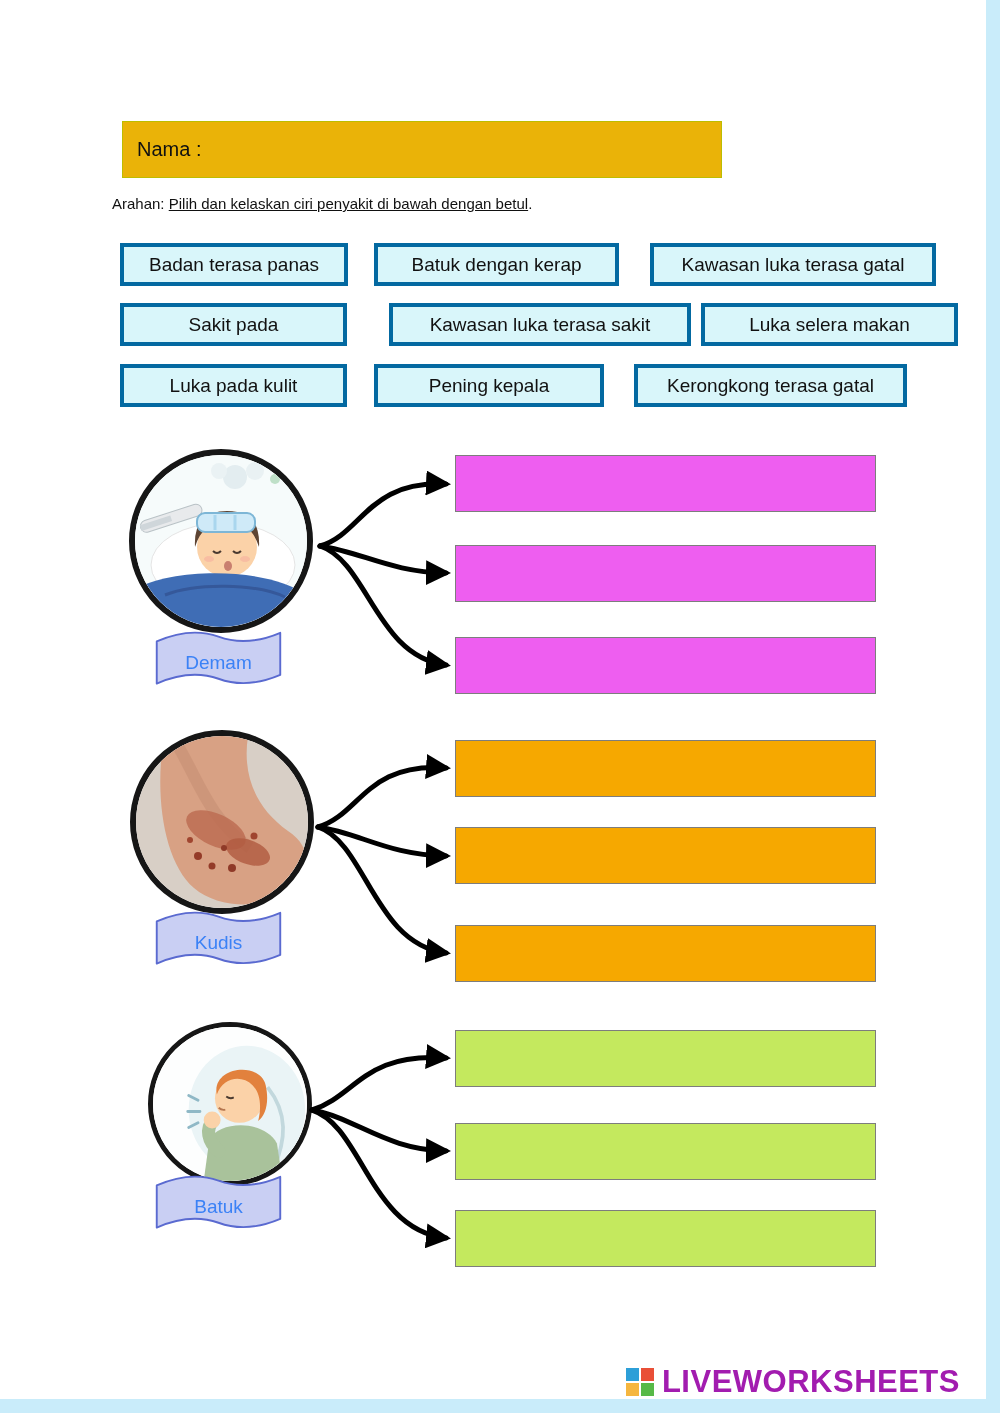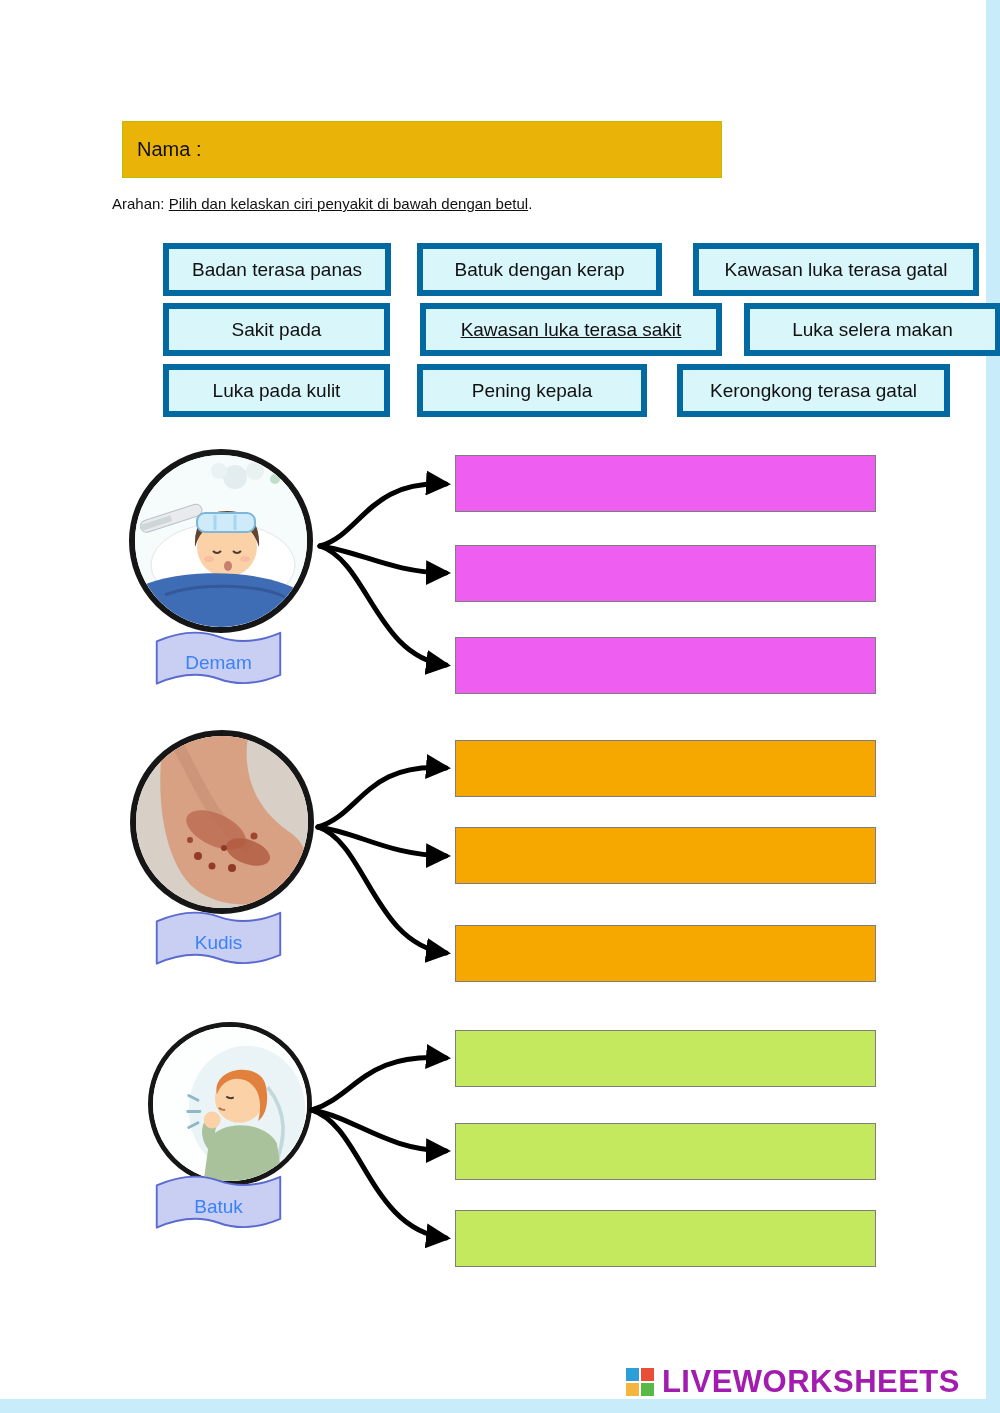--- a/index.html
+++ b/index.html
@@ -15,23 +15,23 @@
     position:absolute; left:122px; top:121px; width:600px; height:57px;
     background:#eab308; border:1px solid #bdbd00; box-sizing:border-box;
     display:flex; align-items:center; padding-left:14px; font-size:20px;
   }
   .instruction {
     position:absolute; left:112px; top:195px; width:830px; font-size:15px;
   }
   .instruction .ul { text-decoration:underline; }
 
   .chip {
-    position:absolute; height:53px; background:#d9f6fa; border:6px solid #0369a1;
+    position:absolute; height:43px; background:#d9f6fa; border:4px solid #0369a1;
     box-sizing:border-box; display:flex; align-items:center; justify-content:center;
-    font-size:19px; cursor:grab;margin-left:43px;
+    font-size:19px; cursor:grab;
   }
 
   .circle {
     position:absolute; border-radius:50%; border:6px solid #161616;
     overflow:hidden; background:#fff; box-sizing:border-box;
   }
   .circle svg { display:block; width:100%; height:100%; }
 
   .banner { position:absolute; left:152px; width:133px; height:67px; }
   .banner svg { position:absolute; inset:0; width:100%; height:100%; }
@@ -71,21 +71,21 @@
   </div>
 
   <div class="instruction">
     <span>Arahan: </span><span class="ul">Pilih dan kelaskan ciri penyakit di bawah dengan betul</span><span>.</span>
   </div>
 
   <div class="chip" style="left:120px; top:243px; width:228px;">Badan terasa panas</div>
   <div class="chip" style="left:374px; top:243px; width:245px;">Batuk dengan kerap</div>
   <div class="chip" style="left:650px; top:243px; width:286px;">Kawasan luka  terasa gatal</div>
   <div class="chip" style="left:120px; top:303px; width:227px;">Sakit pada</div>
-  <div class="chip" style="left:377px; top:303px; width:302px;text-decoration:underline;">Kawasan luka terasa sakit</div>
+  <div class="chip" style="left:389px; top:303px; width:302px;">Kawasan luka terasa sakit</div>
   <div class="chip" style="left:701px; top:303px; width:257px;">Luka selera makan</div>
   <div class="chip" style="left:120px; top:364px; width:227px;">Luka pada kulit</div>
   <div class="chip" style="left:374px; top:364px; width:230px;">Pening kepala</div>
   <div class="chip" style="left:634px; top:364px; width:273px;">Kerongkong terasa gatal</div>
 
   <div class="circle" style="left:129px; top:449px; width:184px; height:184px;">
     <svg viewBox="0 0 172 172">
       <rect width="172" height="172" fill="#f6fbfb"></rect>
       <circle cx="100" cy="22" r="12" fill="#e3edf0"></circle>
       <circle cx="120" cy="16" r="9" fill="#e9f1f3"></circle>

